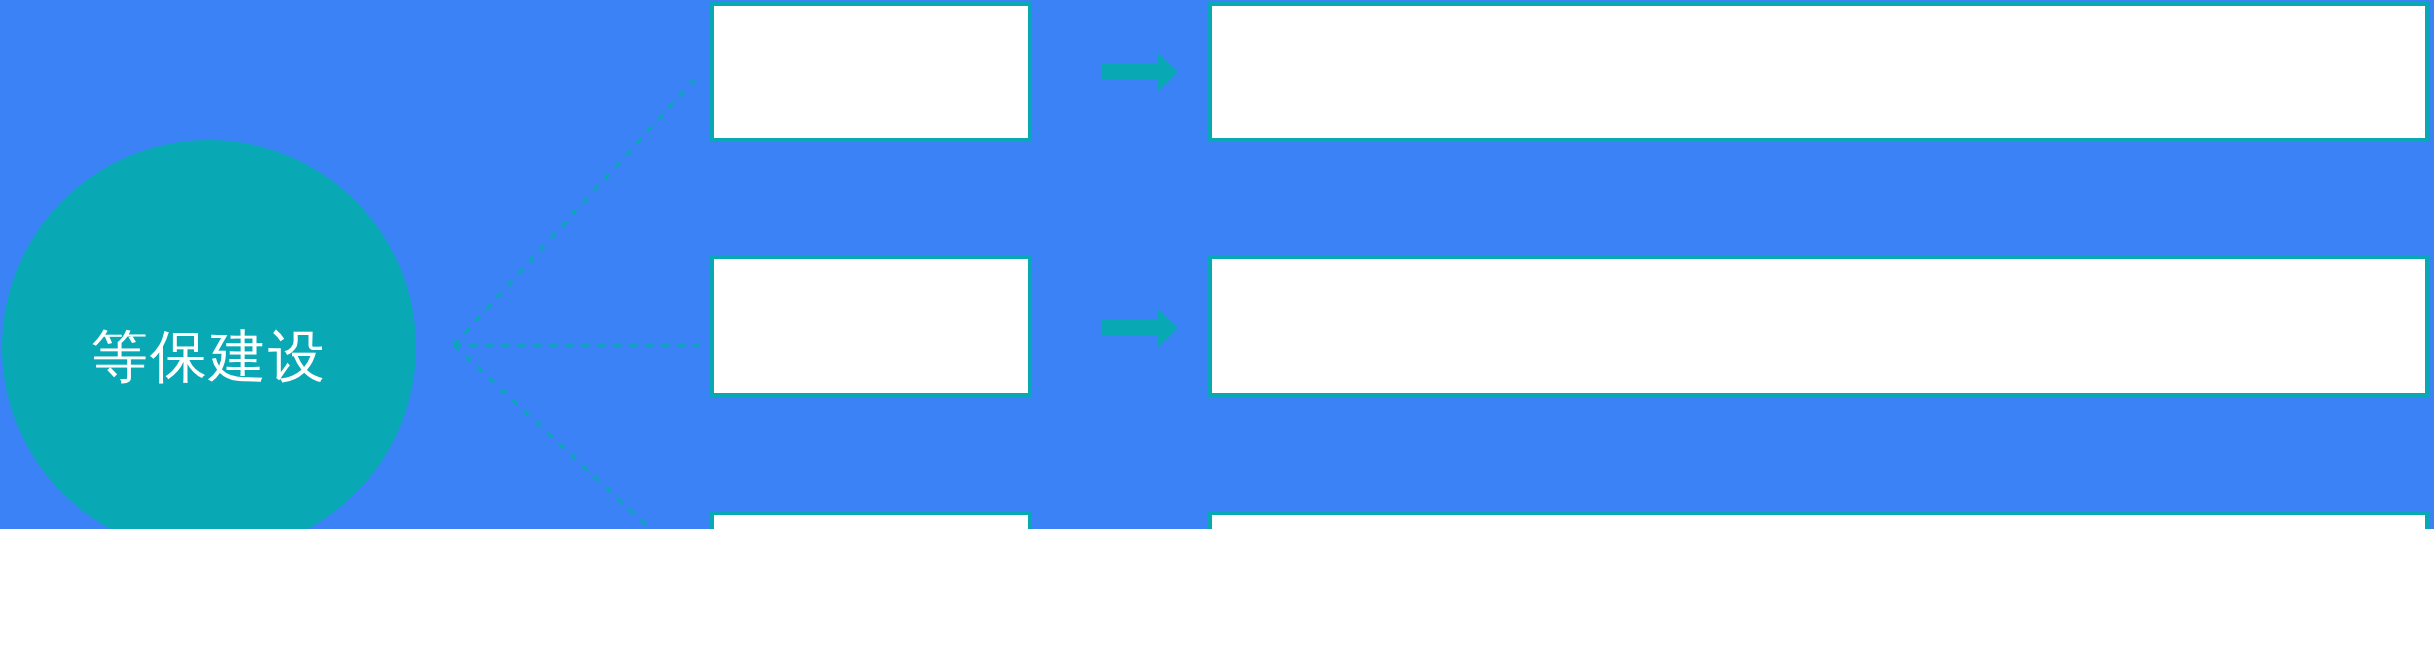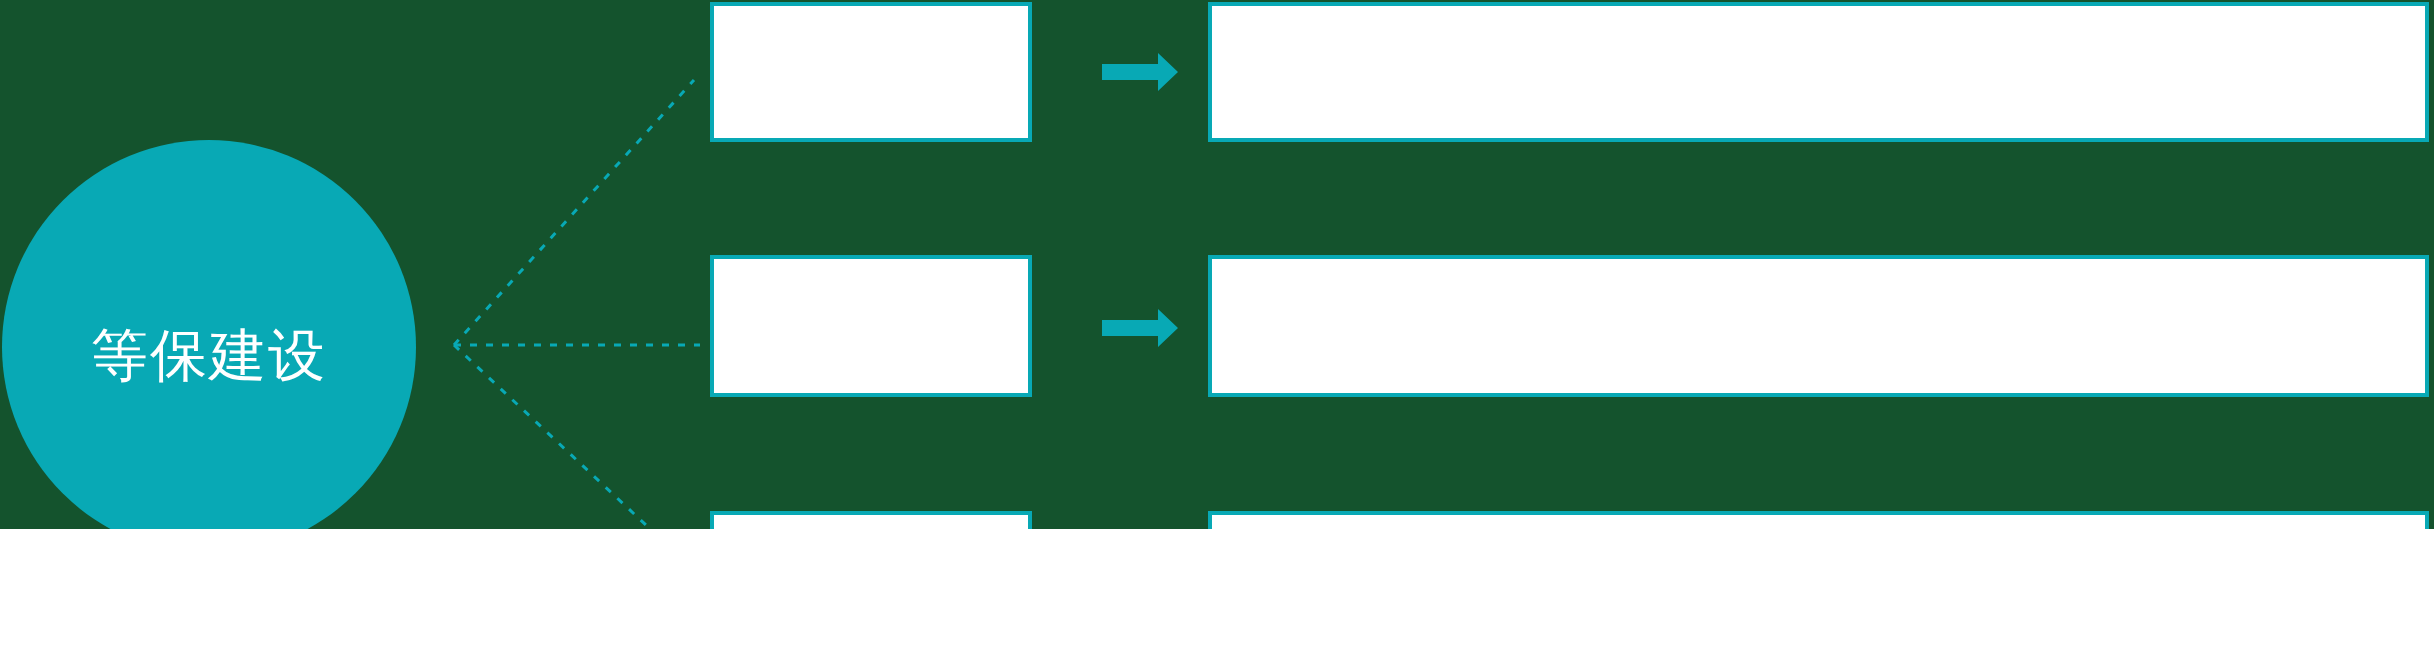--- a/index.html
+++ b/index.html
@@ -4,23 +4,23 @@
 <style>
   html, body {
     margin: 0;
     padding: 0;
     background: #ffffff;
   }
   .stage {
     position: relative;
     width: 2434px;
     height: 529px;
-    background: #14532d;
+    background: #3b82f6;
     overflow: hidden;
-    font-family: Liberation Serif, serif;
+    font-family: Liberation Sans, sans-serif;
   }
   .overlay {
     position: absolute;
     left: 0;
     top: 0;
     width: 2434px;
     height: 655px;
   }
   .connector {
     stroke: var(--accent, #08a9b5);

